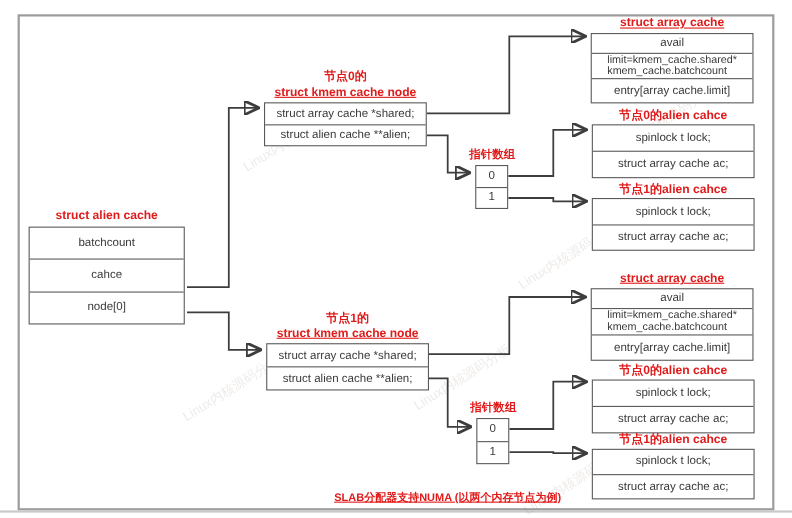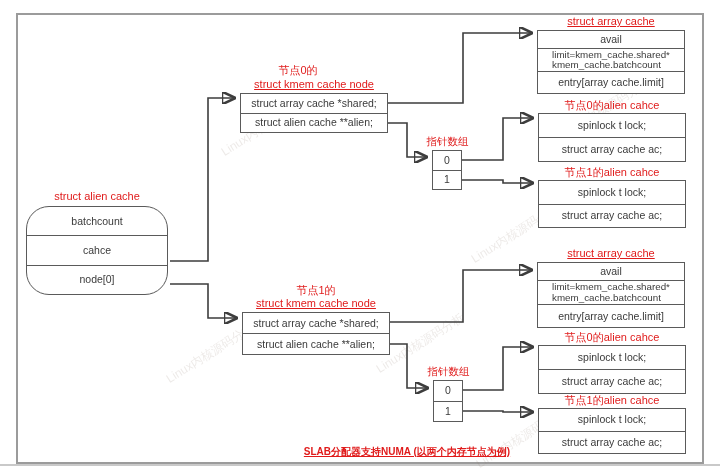--- a/index.html
+++ b/index.html
@@ -6,21 +6,21 @@
   body{font-family:"Liberation Sans","DejaVu Sans",sans-serif;}
   .canvas{position:relative;width:720px;height:471px;background:#ffffff;overflow:hidden;}
   .frame{position:absolute;left:16px;top:13px;width:684px;height:447px;border:2px solid #9b9b9b;}
   .bottom-rule{position:absolute;left:0;top:464px;width:720px;height:2px;background:#c9c9c9;}
   .connectors{position:absolute;left:0;top:0;width:720px;height:471px;}
   .connectors path{stroke:#3d3d3d;stroke-width:1.6;fill:none;}
   .struct-box{position:absolute;border:1.6px solid #5a5a5a;background:#ffffff;display:flex;flex-direction:column;box-sizing:border-box;}
   .row{flex:1;display:flex;align-items:center;justify-content:center;font-size:10.5px;color:#3a3a3a;border-bottom:1.4px solid #5a5a5a;text-align:left;line-height:11px;padding:0 2px;}
   .row:last-child{border-bottom:none;}
   .row.prewrap{white-space:pre-line;font-size:9.8px;line-height:10.5px;}
-  .box-title{position:absolute;color:#e01b1b;font-weight:normal;font-size:11px;text-align:center;line-height:12px;white-space:nowrap;}
+  .box-title{position:absolute;color:#e01b1b;font-weight:bold;font-size:11px;text-align:center;line-height:12px;white-space:nowrap;}
   .box-title.ul{text-decoration:underline;}
   .caption{position:absolute;left:217px;top:445px;width:380px;text-align:center;color:#e01b1b;font-weight:bold;font-size:10px;text-decoration:underline;}
   .watermark{position:absolute;color:rgba(140,125,110,0.16);font-size:12px;transform:rotate(-32deg);white-space:nowrap;pointer-events:none;}
 </style>
 </head>
 <body>
 
 <div class="canvas">
 
   <div class="frame"></div>
@@ -46,27 +46,27 @@
     <path d="M388,123 H407 V157 H426" marker-end="url(#arr)"></path>
     <path d="M462,160 H503 V118 H532" marker-end="url(#arr)"></path>
     <path d="M462,180 H503 V183 H532" marker-end="url(#arr)"></path>
     <path d="M390,322 H463 V270 H531" marker-end="url(#arr)"></path>
     <path d="M390,344 H407 V388 H427" marker-end="url(#arr)"></path>
     <path d="M463,390 H503 V347 H532" marker-end="url(#arr)"></path>
     <path d="M463,411 H503 V412 H532" marker-end="url(#arr)"></path>
   </svg>
 
   <div class="box-title" style="left:26px;top:190px;width:142px;">struct alien cache</div>
-  <div class="struct-box" style="left:26px;top:206px;width:142px;height:89px;border-radius:23px;">
+  <div class="struct-box" style="left:26px;top:206px;width:142px;height:89px;">
     <div class="row">batchcount</div>
     <div class="row">cahce</div>
     <div class="row">node[0]</div>
   </div>
 
-  <div class="box-title" style="left:224px;top:64px;width:148px;">节点0的</div>
+  <div class="box-title" style="left:240px;top:64px;width:148px;">节点0的</div>
   <div class="box-title ul" style="left:225px;top:78px;width:178px;">struct kmem cache node</div>
   <div class="struct-box" style="left:240px;top:93px;width:148px;height:40px;">
     <div class="row">struct array cache *shared;</div>
     <div class="row">struct alien cache **alien;</div>
   </div>
 
   <div class="box-title" style="left:242px;top:284px;width:148px;">节点1的</div>
   <div class="box-title ul" style="left:227px;top:297px;width:178px;">struct kmem cache node</div>
   <div class="struct-box" style="left:242px;top:312px;width:148px;height:43px;">
     <div class="row">struct array cache *shared;</div>

